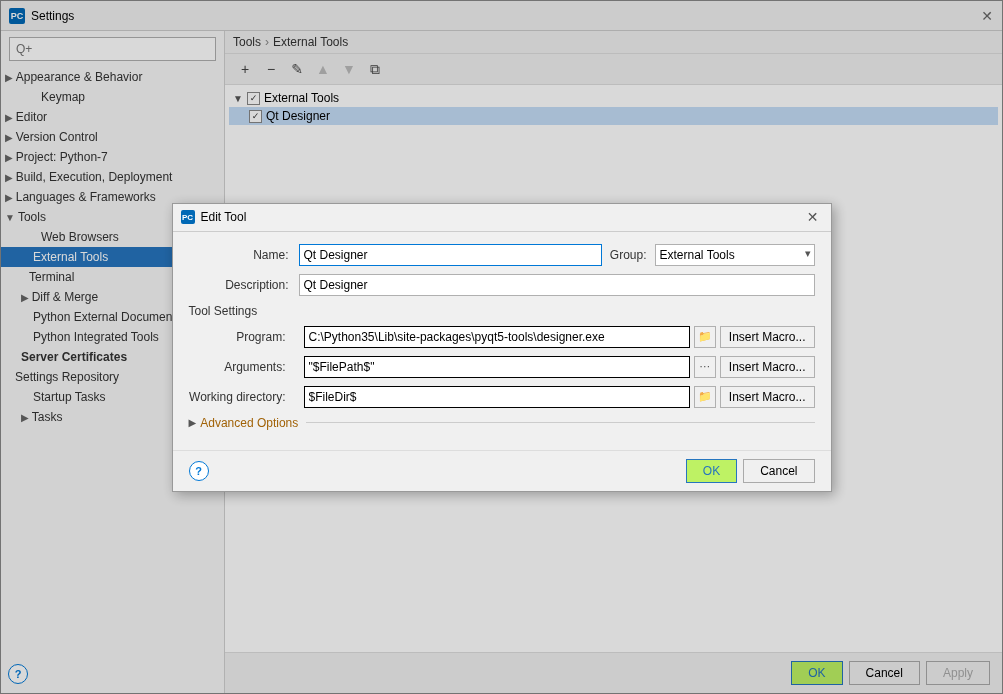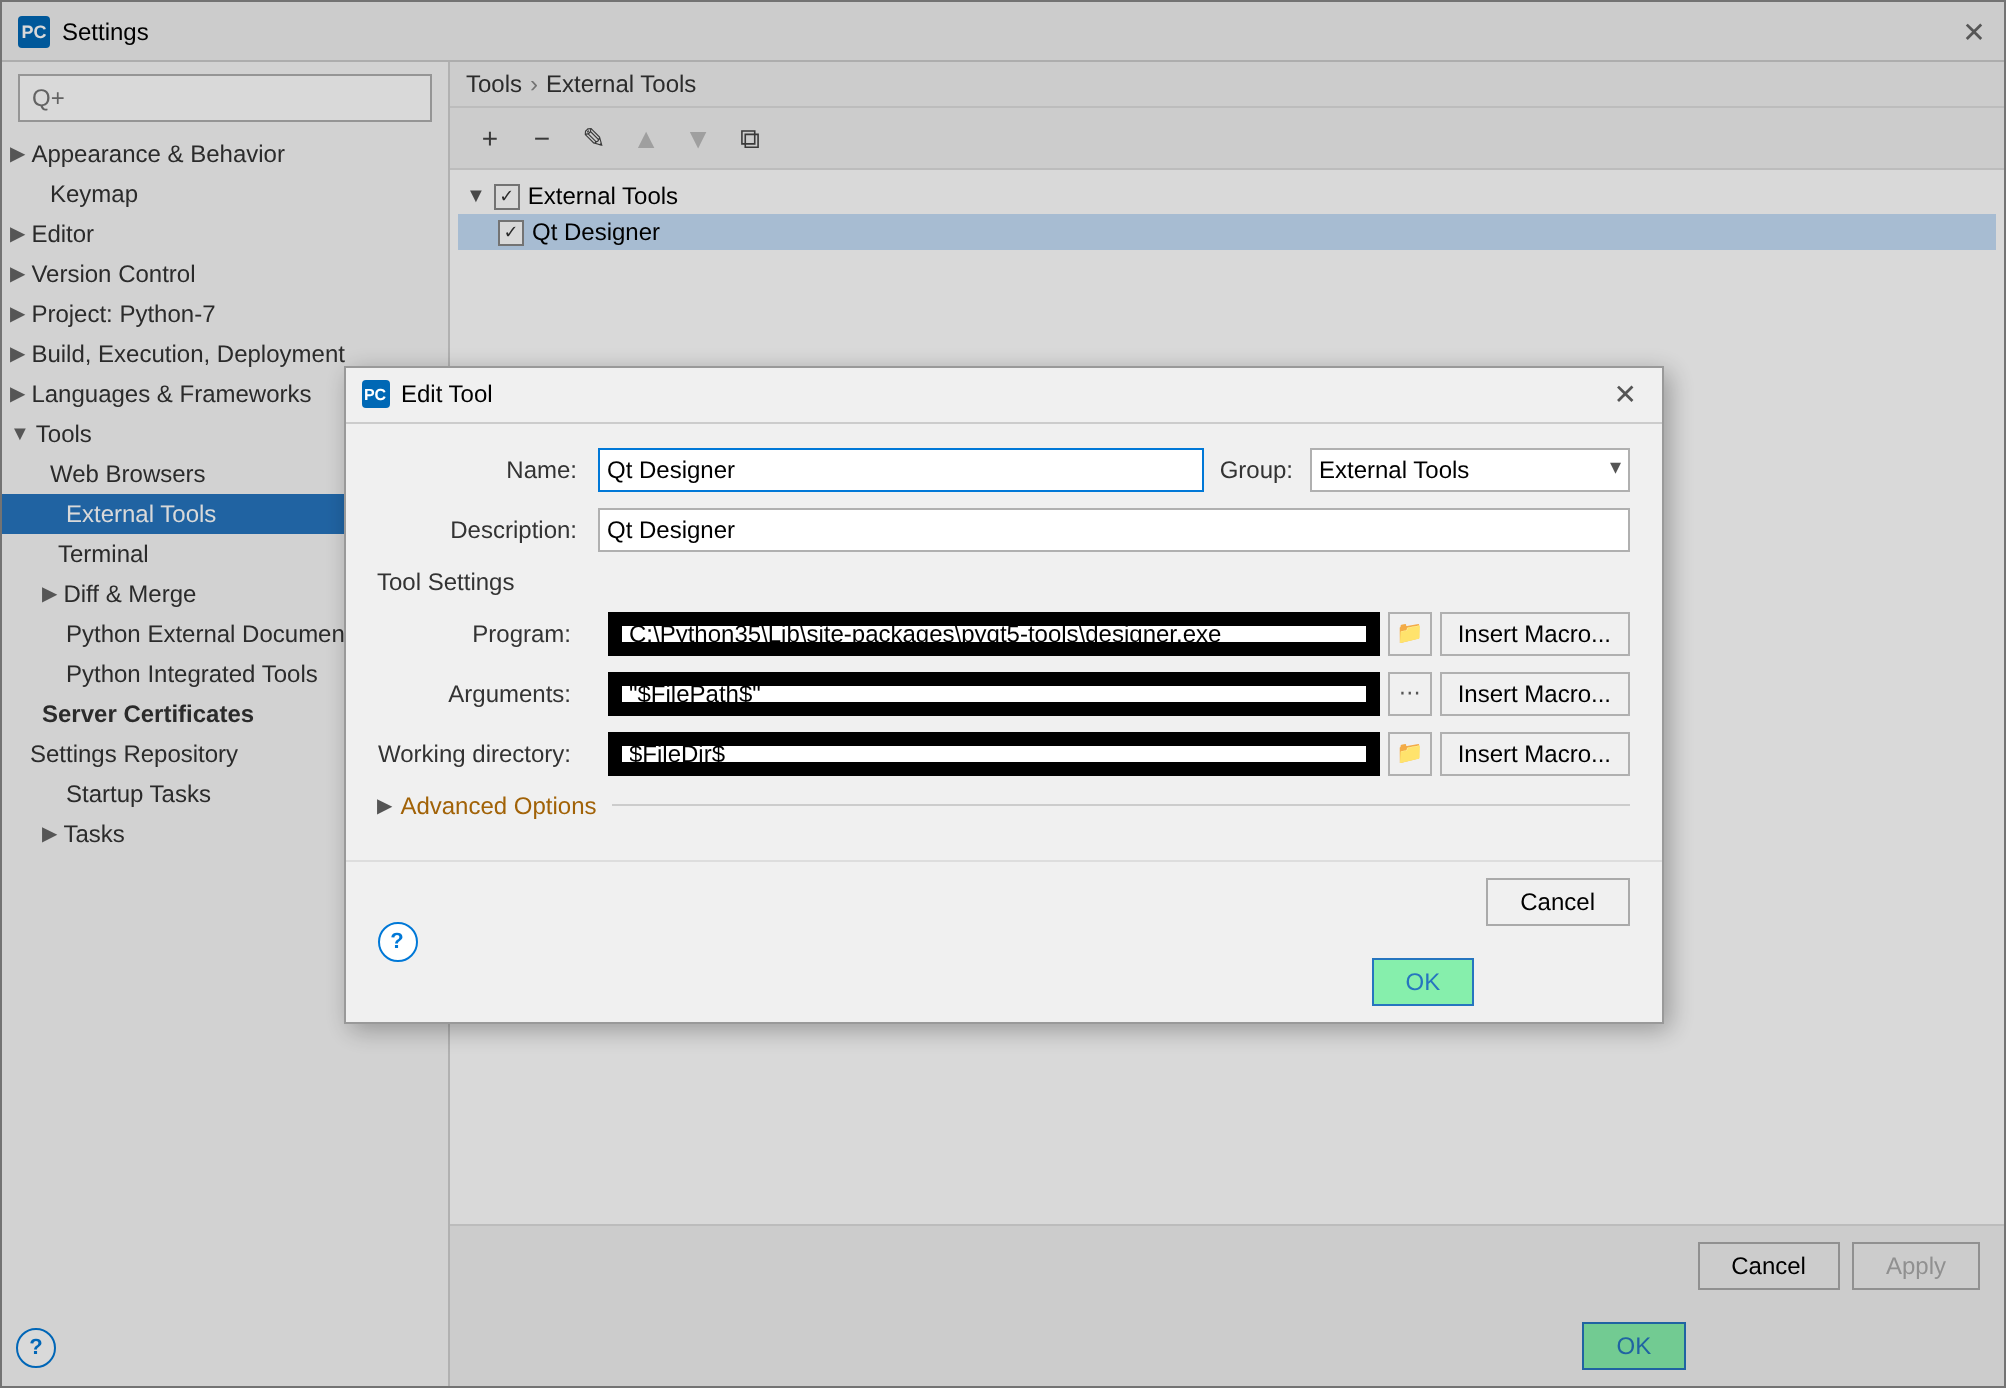--- a/index.html
+++ b/index.html
@@ -14,21 +14,21 @@
     .main-content { display: flex; flex: 1; overflow: hidden; }
 
     
     .sidebar { width: 224px; background: #f7f7f7; border-right: 1px solid #d0d0d0; display: flex; flex-direction: column; overflow-y: auto; }
     .sidebar-search { padding: 6px 8px; }
     .sidebar-search input { width: 100%; height: 24px; border: 1px solid #b0b0b0; padding: 0 6px; font-size: 12px; background: white; }
     .sidebar-item { padding: 3px 8px 3px 16px; cursor: pointer; display: flex; align-items: center; justify-content: space-between; color: #333; }
     .sidebar-item.selected { background: #2675bf; color: white; }
     .sidebar-item.section { padding-left: 4px; font-weight: 500; display: flex; align-items: center; gap: 2px; }
     .sidebar-item.section .arrow { font-size: 10px; color: #666; }
-    .sidebar-item.child { padding-left: 24px; }
+    .sidebar-item.child { padding-left: 40px; }
     .sidebar-gear { font-size: 10px; color: #888; }
 
     
     .right-panel { flex: 1; display: flex; flex-direction: column; background: #f0f0f0; }
     .breadcrumb { display: flex; align-items: center; padding: 4px 8px; background: #f0f0f0; font-size: 12px; color: #333; gap: 4px; border-bottom: 1px solid #ddd; }
     .breadcrumb-sep { color: #888; }
 
     .toolbar { display: flex; align-items: center; padding: 4px 8px; gap: 2px; background: #f0f0f0; border-bottom: 1px solid #ddd; }
     .toolbar-btn { width: 24px; height: 22px; border: 1px solid transparent; background: transparent; cursor: pointer; display: flex; align-items: center; justify-content: center; font-size: 14px; color: #444; }
     .toolbar-btn.disabled { color: #bbb; cursor: default; }
@@ -36,21 +36,21 @@
     .tree-area { flex: 1; background: white; padding: 4px; overflow-y: auto; }
     .tree-item { display: flex; align-items: center; gap: 4px; padding: 2px 4px; }
     .tree-item .arrow { font-size: 10px; color: #555; cursor: pointer; }
     .tree-item .checkbox { width: 13px; height: 13px; border: 1px solid #888; background: white; display: flex; align-items: center; justify-content: center; font-size: 9px; cursor: pointer; }
     .tree-item .checkbox.checked { background: white; color: #333; }
     .tree-child { padding-left: 20px; }
 
     
     .bottom-bar { display: flex; justify-content: flex-end; padding: 8px 12px; gap: 6px; background: #f0f0f0; border-top: 1px solid #ddd; }
     .btn { height: 24px; padding: 0 16px; border: 1px solid #aaa; background: #f0f0f0; cursor: pointer; font-size: 12px; display: flex; align-items: center; }
-    .btn.primary { background: #86efac; border-color: #2675bf; color: #2675bf; margin-top: 40px; }
+    .btn.primary { background: #bef264; border-color: #2675bf; color: #2675bf; }
     .btn.disabled { color: #aaa; cursor: default; }
 
     
     .overlay { position: fixed; top: 0; left: 0; width: 1003px; height: 694px; background: rgba(0,0,0,0.15); display: flex; align-items: center; justify-content: center; z-index: 100; }
     .dialog { width: 660px; background: #f0f0f0; border: 1px solid #999; box-shadow: 3px 3px 12px rgba(0,0,0,0.3); }
     .dialog-titlebar { background: #f0f0f0; height: 28px; display: flex; align-items: center; padding: 0 8px; border-bottom: 1px solid #ccc; justify-content: space-between; }
     .dialog-title-left { display: flex; align-items: center; gap: 6px; font-size: 12px; }
     .dialog-icon { width: 14px; height: 14px; background: #0068b5; border-radius: 2px; display: flex; align-items: center; justify-content: center; color: white; font-size: 8px; font-weight: bold; }
     .dialog-close { cursor: pointer; font-size: 14px; color: #555; background: none; border: none; padding: 0 4px; }
     .dialog-body { padding: 12px 16px; }
@@ -59,21 +59,21 @@
     .form-input { flex: 1; height: 22px; border: 1px solid #b0b0b0; padding: 0 4px; font-size: 12px; background: white; }
     .form-input.focused { border-color: #0078d7; outline: none; }
     .form-select { height: 22px; border: 1px solid #b0b0b0; padding: 0 4px; font-size: 12px; background: white; width: 160px; appearance: none; -webkit-appearance: none; padding-right: 20px; }
     .select-wrapper { position: relative; display: inline-block; }
     .select-wrapper::after { content: '▾'; position: absolute; right: 4px; top: 3px; font-size: 11px; color: #555; pointer-events: none; }
 
     .section-label { font-size: 12px; font-weight: 500; color: #333; margin: 4px 0 8px 0; padding-left: 0; }
     .tool-settings-row { display: flex; align-items: center; margin-bottom: 8px; }
     .tool-settings-label { width: 115px; text-align: right; padding-right: 18px; color: #333; font-size: 12px; flex-shrink: 0; }
     .tool-settings-input-wrap { flex: 1; display: flex; align-items: center; gap: 4px; }
-    .tool-settings-input { flex: 1; height: 22px; border: 7px solid #000000; padding: 0 4px; font-size: 12px; background: white; }
+    .tool-settings-input { flex: 1; height: 22px; border: 1px solid #000000; padding: 0 4px; font-size: 12px; background: white; }
     .icon-btn { width: 22px; height: 22px; border: 1px solid #b0b0b0; background: #f0f0f0; cursor: pointer; display: flex; align-items: center; justify-content: center; font-size: 11px; color: #555; }
     .insert-macro-btn { height: 22px; padding: 0 8px; border: 1px solid #b0b0b0; background: #f0f0f0; cursor: pointer; font-size: 12px; white-space: nowrap; }
 
     .advanced-section { display: flex; align-items: center; margin: 8px 0; cursor: pointer; }
     .advanced-arrow { font-size: 10px; color: #555; margin-right: 4px; }
     .advanced-label { font-size: 12px; color: #a16207; }
     .advanced-line { flex: 1; height: 1px; background: #ccc; margin-left: 8px; }
 
     .dialog-footer { display: flex; align-items: center; justify-content: space-between; padding: 8px 16px; border-top: 1px solid #ddd; }
     .dialog-footer-right { display: flex; gap: 6px; }

